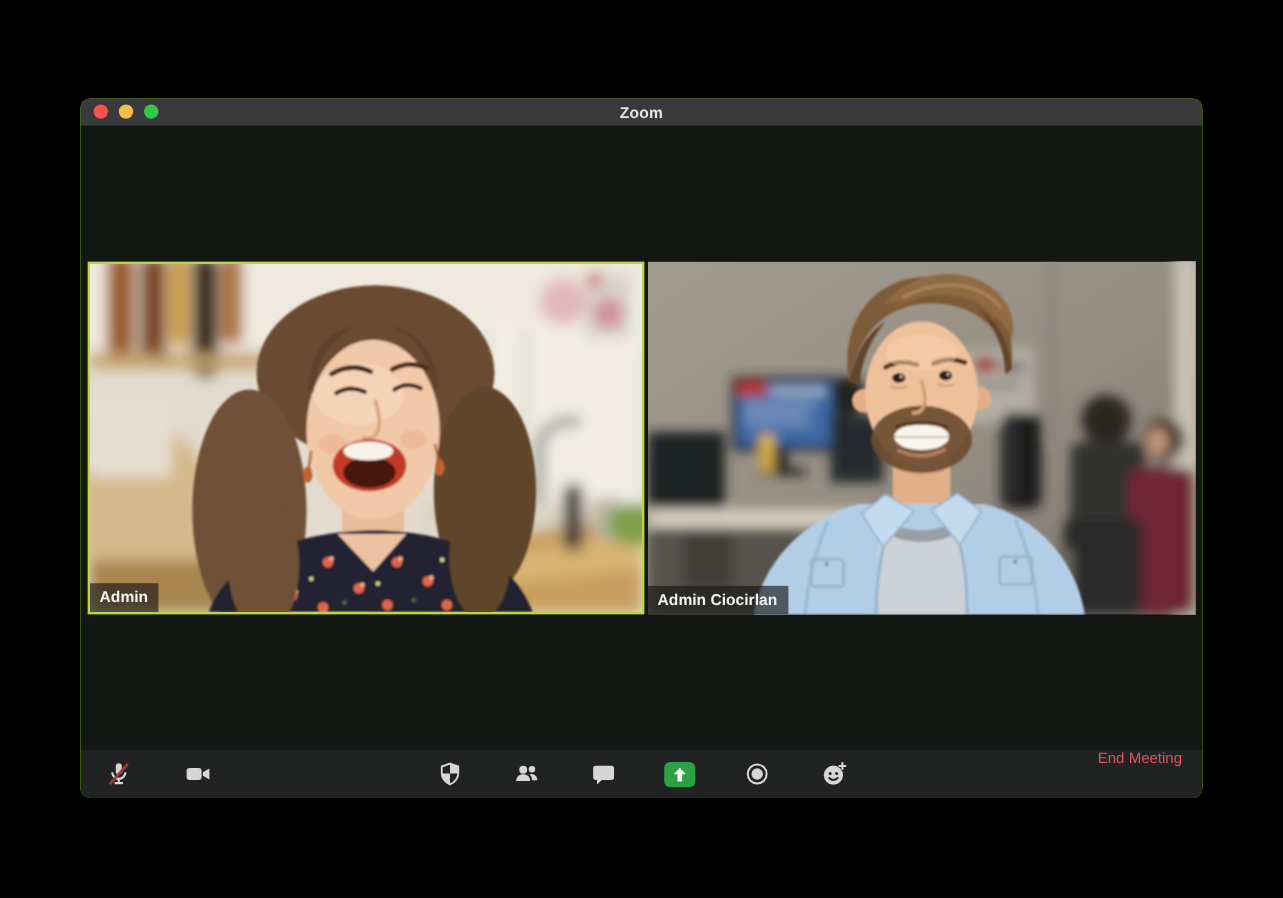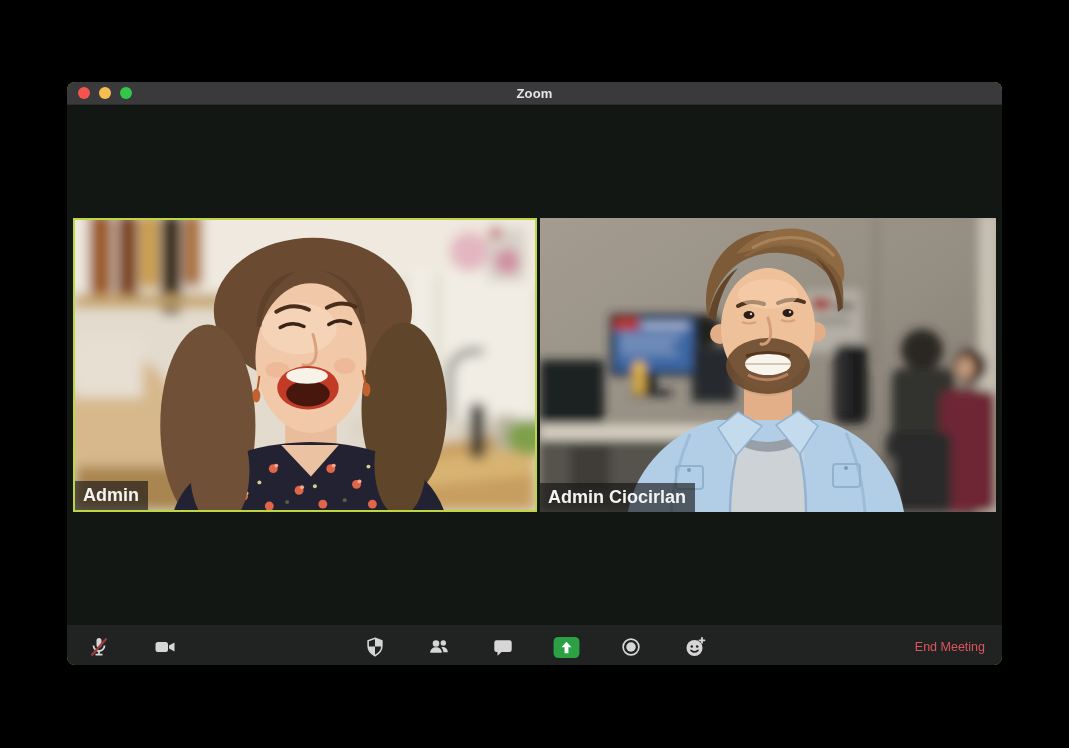--- a/index.html
+++ b/index.html
@@ -29,27 +29,27 @@
   
   .stage { flex:1 1 auto; position:relative; background:#121714;
     display:flex; align-items:center; justify-content:center; gap:3px; }
   .tile { position:relative; height:294px; background:#000; }
   .tile.left { width:464px; border:2px solid #bdd643; }
   .tile.right { width:456px; }
   .tile svg.photo { display:block; width:100%; height:100%; }
   .name-tag {
     position:absolute; left:0; bottom:0;
     background:rgba(18,18,18,.62); color:#f3f3f3;
-    font-size:18px; font-weight:700; line-height:1;
+    font-size:13px; font-weight:700; line-height:1;
     padding:5px 9px 6px 8px; white-space:nowrap;
   }
 
   
   .toolbar { height:40px; flex:0 0 40px; background:#202322; position:relative; }
-  .tb-group { position:absolute; top:0; height:44px; display:flex; align-items:center; }
+  .tb-group { position:absolute; top:0; height:44px; display:flex; align-items:flex-start; }
   .tb-left { left:13px; gap:28px; }
   .tb-center { left:50%; transform:translateX(-50%); gap:28px; }
   .tb-right { right:17px; }
   .tb-btn { width:38px; height:40px; display:flex; align-items:center; justify-content:center;
     background:none; border:none; cursor:pointer; padding:0; }
   .tb-center .tb-btn { width:36px; }
   .end-meeting { background:none; border:none; cursor:pointer;
     color:#e0545c; font-size:12.5px; font-weight:500;
     font-family:"Liberation Sans","DejaVu Sans",sans-serif; }
 </style>

